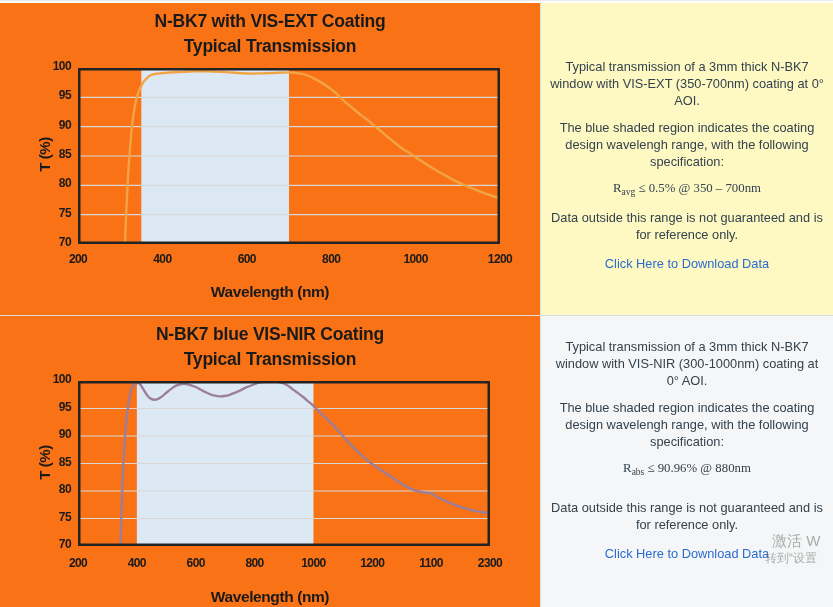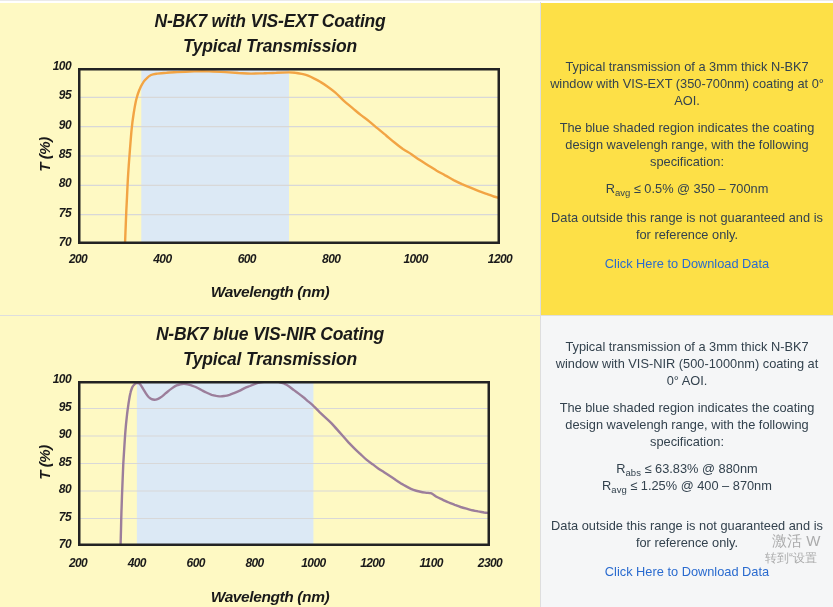--- a/index.html
+++ b/index.html
@@ -5,21 +5,21 @@
   html,body{margin:0;padding:0;}
   body{
     width:833px;height:607px;position:relative;overflow:hidden;
     background:#ffffff;
     font-family:"Liberation Sans","DejaVu Sans",sans-serif;
   }
   .topline{position:absolute;left:0;top:2;width:833px;height:1px;background:#eaeaea;}
   .vdiv{position:absolute;left:540px;top:2px;width:1px;height:605px;background:#dedede;}
   .hdiv{position:absolute;left:0;top:315px;width:833px;height:1px;background:#dedede;}
 
-  .chart-cell{position:absolute;left:0;width:540px;background:#fef9c3;font-style:italic;}
+  .chart-cell{position:absolute;left:0;width:540px;background:#f97316;}
   #chart0{top:3px;height:312px;}
   #chart1{top:310px;height:297px;}
 
   .chart-title{
     position:absolute;left:0;width:540px;text-align:center;
     font-weight:bold;font-size:17.5px;line-height:25px;color:#1a1a1a;
     letter-spacing:-0.2px;
   }
   .axis-text{
     position:absolute;font-weight:bold;color:#1a1a1a;font-size:15px;
@@ -27,24 +27,24 @@
   }
   .xlabel{width:540px;left:0;text-align:center;font-size:15.5px;}
   .ylabel{transform:rotate(-90deg);transform-origin:center;}
   .tick{position:absolute;font-weight:bold;color:#1a1a1a;font-size:12px;letter-spacing:-0.6px;}
   .plot-svg{position:absolute;}
 
   .panel{
     position:absolute;left:541px;width:292px;box-sizing:border-box;
     text-align:center;color:#33424e;font-size:12.8px;line-height:17px;
   }
-  #panel0{top:3px;height:312px;padding:55px 8px 0 8px;background:#fde047;}
+  #panel0{top:3px;height:312px;padding:55px 8px 0 8px;background:#fef9c3;}
   #panel1{top:316px;height:291px;padding:22px 8px 0 8px;background:#f5f6f7;}
   .panel p{margin:0 0 10px 0;}
-  .spec{margin:6px 0 12px 0;}
+  .spec{margin:6px 0 12px 0;font-family:Liberation Serif, serif;}
   .spec-line{line-height:17.3px;}
   .specs2{margin:0 0 22px 0;}
   .panel sub{font-size:9.5px;line-height:0;vertical-align:-3px;}
   .dl-link{color:#2a6bcf;text-decoration:none;cursor:pointer;display:inline-block;margin-top:2px;}
 
   .watermark{position:absolute;left:765px;top:531px;width:120px;pointer-events:none;}
   .wm1{font-size:15px;line-height:19px;color:rgba(125,125,125,0.62);margin-left:7px;white-space:nowrap;}
   .wm2{font-size:12px;line-height:15px;color:rgba(120,120,120,0.60);white-space:nowrap;margin-top:1px;}
 </style>
 </head>
@@ -122,25 +122,24 @@
   <p>Typical transmission of a 3mm thick N-BK7 window with VIS-EXT (350-700nm) coating at 0° AOI.</p>
   <p>The blue shaded region indicates the coating design wavelengh range, with the following specification:</p>
   <div class="spec">
     <div class="spec-line"><span>R</span><sub>avg</sub><span> ≤ 0.5% @ 350 – 700nm</span></div>
   </div>
   <p>Data outside this range is not guaranteed and is for reference only.</p>
   <a class="dl-link">Click Here to Download Data</a>
 </div>
 
 <div id="panel1" class="panel">
-  <p>Typical transmission of a 3mm thick N-BK7 window with VIS-NIR (500-1000nm) coating at 0° AOI.</p>
+  <p>Typical transmission of a 3mm thick N-BK7 window with VIS-NIR (300-1000nm) coating at 0° AOI.</p>
   <p>The blue shaded region indicates the coating design wavelengh range, with the following specification:</p>
   <div class="spec specs2">
-    <div class="spec-line"><span>R</span><sub>abs</sub><span> ≤ 63.83% @ 880nm</span></div>
-    <div class="spec-line"><span>R</span><sub>avg</sub><span> ≤ 1.25% @ 400 – 870nm</span></div>
+    <div class="spec-line"><span>R</span><sub>abs</sub><span> ≤ 90.96% @ 880nm</span></div>
   </div>
   <p>Data outside this range is not guaranteed and is for reference only.</p>
   <a class="dl-link">Click Here to Download Data</a>
 </div>
 
 <div class="vdiv"></div>
 <div class="hdiv"></div>
 
 <div class="watermark">
   <div class="wm1">激活 W</div>

